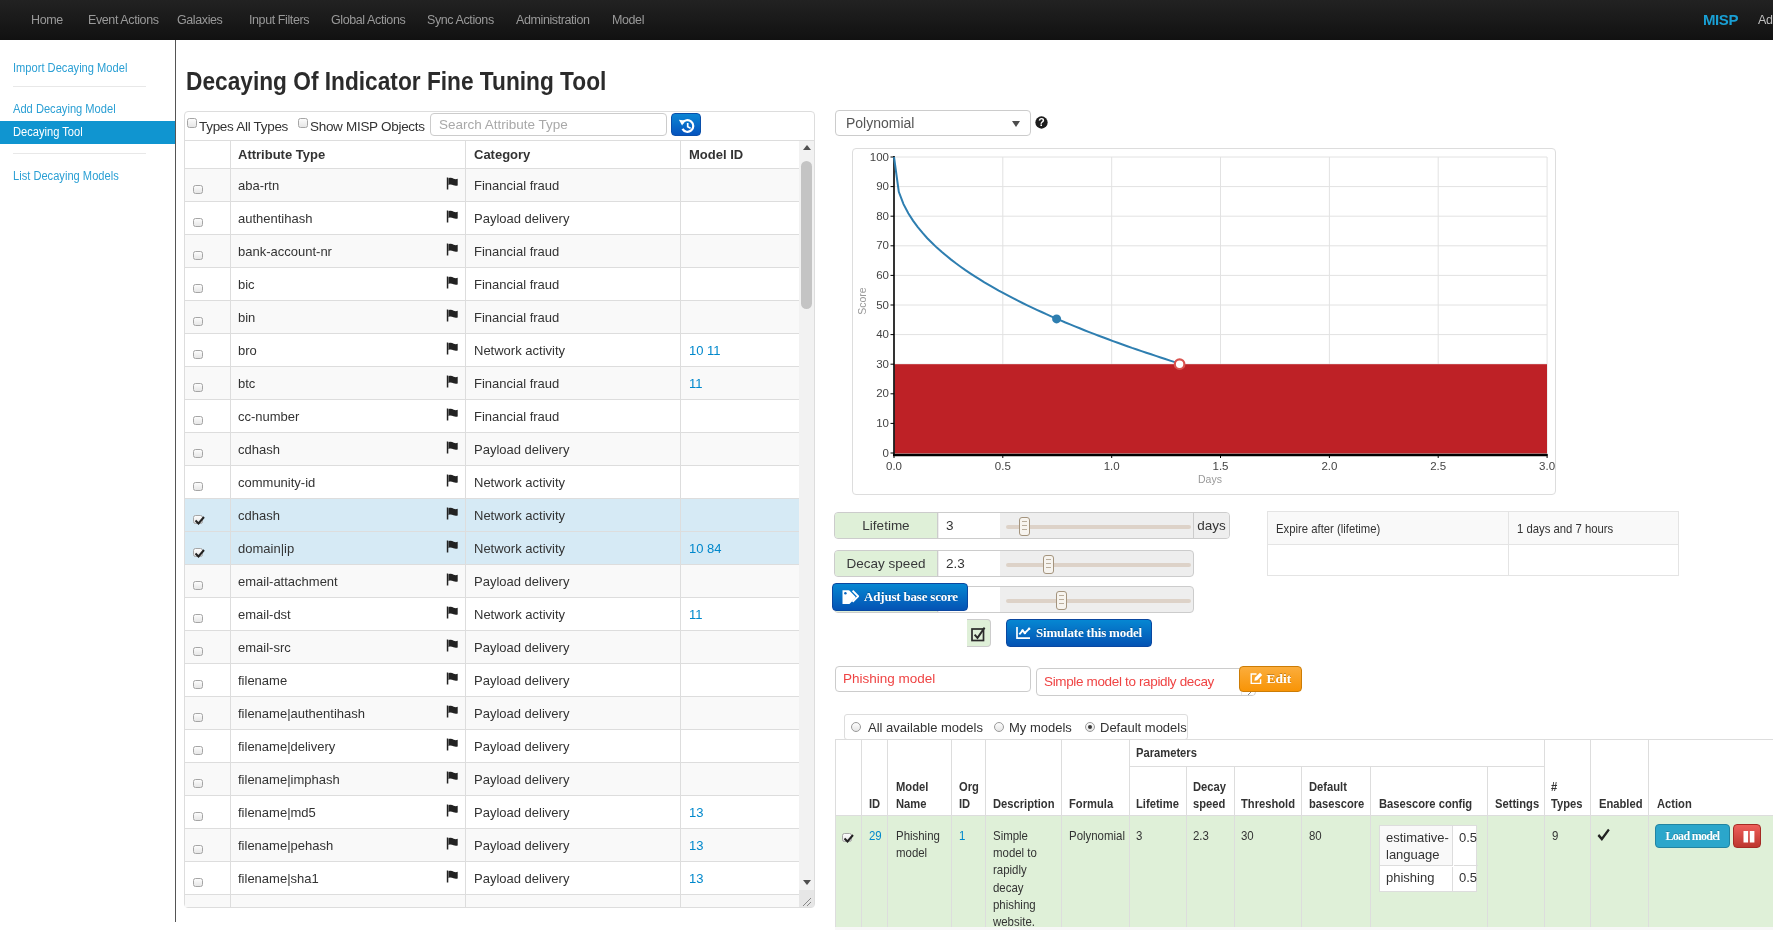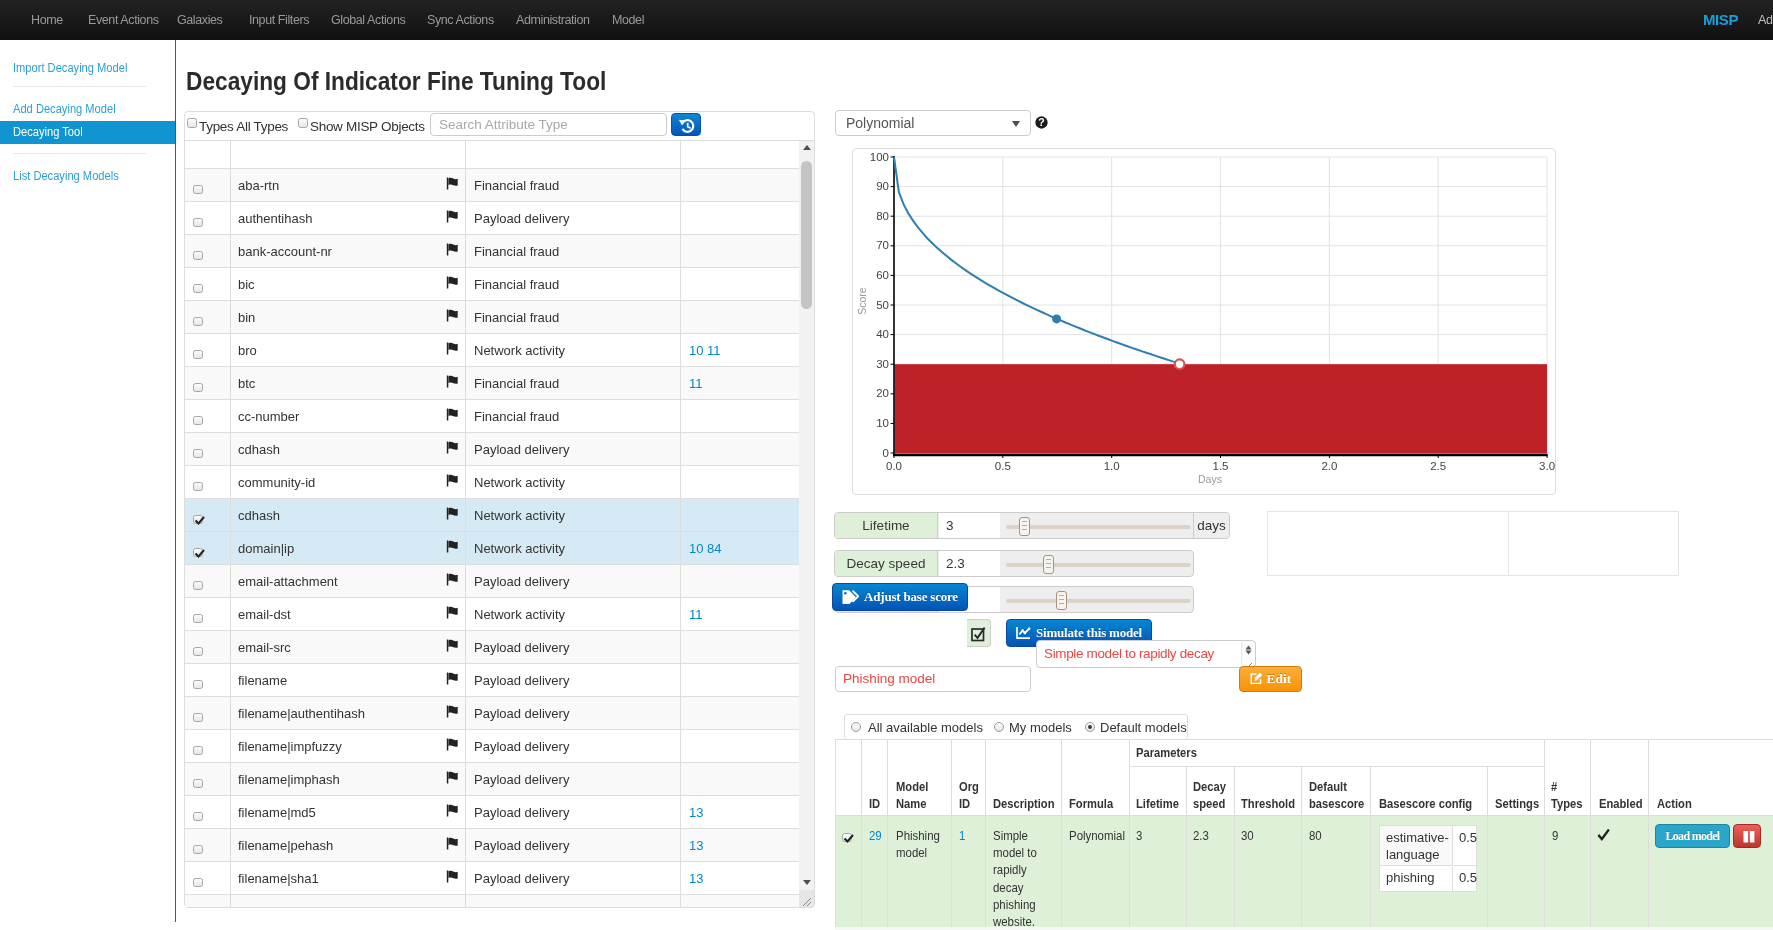--- a/index.html
+++ b/index.html
@@ -146,20 +146,25 @@
     <span style="position:absolute;left:125px;top:7px;font-size:13.5px;letter-spacing:-0.3px">Show MISP Objects</span>
     <span id="searchbox">Search Attribute Type</span>
     <span id="histbtn"><svg width="30" height="23" viewBox="0 0 30 23">
           <g transform="translate(15.5,12)">
             <path fill="none" stroke="#fff" stroke-width="2.2" d="M -5.05,2.9 A 5.8 5.8 0 1 0 -5.05,-2.9"></path>
             <path fill="#fff" d="M -8.6,-6.3 L -2.4,-5.5 L -5.4,-0.6 Z"></path>
             <path fill="none" stroke="#fff" stroke-width="1.7" d="M 0.2,-3.1 L 0.2,0.8 L 3.1,2.2"></path>
           </g>
         </svg></span>
   </div>
+  <div id="thead">
+    <span style="position:absolute;left:53px;top:6px">Attribute Type</span>
+    <span style="position:absolute;left:289px;top:6px">Category</span>
+    <span style="position:absolute;left:504px;top:6px">Model ID</span>
+  </div>
   <div id="atable">
 <div class="trow odd" style="top:0px">
         <svg class="flag" width="14" height="15" viewBox="0 0 14 15">
           <path fill="#222" d="M1.8 1.4 h1.5 v12 h-1.5 z M3.6 2.3 c1.9-1 3.7-.2 5.1.4 c1.4.6 2.8.6 4 .1 v6.6 c-1.2.5-2.7.5-4.2-.1 c-1.4-.6-3.1-1.3-4.9-.4 z"></path>
         </svg>
         <span class="c1"><span class="cb"></span></span>
         <span class="c2">aba-rtn</span>
         <span class="c3">Financial fraud</span>
         <span class="c4"></span>
       </div>
@@ -309,21 +314,21 @@
         <span class="c1"><span class="cb"></span></span>
         <span class="c2">filename|authentihash</span>
         <span class="c3">Payload delivery</span>
         <span class="c4"></span>
       </div>
 <div class="trow" style="top:561px">
         <svg class="flag" width="14" height="15" viewBox="0 0 14 15">
           <path fill="#222" d="M1.8 1.4 h1.5 v12 h-1.5 z M3.6 2.3 c1.9-1 3.7-.2 5.1.4 c1.4.6 2.8.6 4 .1 v6.6 c-1.2.5-2.7.5-4.2-.1 c-1.4-.6-3.1-1.3-4.9-.4 z"></path>
         </svg>
         <span class="c1"><span class="cb"></span></span>
-        <span class="c2">filename|impfuzzy</span>
+        <span class="c2">filename|delivery</span>
         <span class="c3">Payload delivery</span>
         <span class="c4"></span>
       </div>
 <div class="trow odd" style="top:594px">
         <svg class="flag" width="14" height="15" viewBox="0 0 14 15">
           <path fill="#222" d="M1.8 1.4 h1.5 v12 h-1.5 z M3.6 2.3 c1.9-1 3.7-.2 5.1.4 c1.4.6 2.8.6 4 .1 v6.6 c-1.2.5-2.7.5-4.2-.1 c-1.4-.6-3.1-1.3-4.9-.4 z"></path>
         </svg>
         <span class="c1"><span class="cb"></span></span>
         <span class="c2">filename|imphash</span>
         <span class="c3">Payload delivery</span>
@@ -477,20 +482,24 @@
   <span class="strack" style="width:185px">
       <span class="sthumb2" style="left:50px">
         <i></i>
         <i></i>
         <i></i>
       </span>
     </span>
 </div>
 
 <div id="itable">
+  <div class="r1">
+      <span class="ct" style="left:8px">Expire after (lifetime)</span>
+      <span class="ct" style="left:249px">1 days and 7 hours</span>
+    </div>
   <div class="cdiv"></div>
 </div>
 
 <div class="bbtn" style="left:832px;top:583px;width:136px;line-height:26px">
   <svg width="17" height="15" viewBox="0 0 17 15" style="vertical-align:-3px;margin-right:5px">
       <path fill="#fff" d="M0.5 1.2 h6 a1.2 1.2 0 0 1 0.85 0.35 l5.9 5.9 a1.2 1.2 0 0 1 0 1.7 l-5.9 5.9 a1.2 1.2 0 0 1 -0.85 0.35 h-6 z"></path>
       <circle cx="3.4" cy="4.2" r="1.25" fill="#0a65c0"></circle>
       <path fill="none" stroke="#fff" stroke-width="1.9" d="M10.6 1.7 l5.6 5.6 l-5.6 5.6"></path>
     </svg>Adjust base score</div>
 <div id="adjaddon"><svg width="15" height="16" viewBox="0 0 15 16" style="margin:6px 0 0 4px">
@@ -500,21 +509,21 @@
 <div class="bbtn" style="left:1006px;top:619px;width:146px;line-height:26px">
   <svg width="15" height="13" viewBox="0 0 16 14" style="vertical-align:-2px;margin-right:5px">
       <path fill="none" stroke="#fff" stroke-width="1.8" d="M1 1 v12 h14"></path>
       <path fill="none" stroke="#fff" stroke-width="2" d="M3.5 9 l3.5-4 2.5 2.5 L14 3"></path>
       <circle cx="7" cy="5" r="1.4" fill="#fff"></circle>
       <circle cx="9.5" cy="7.5" r="1.4" fill="#fff"></circle>
       <circle cx="14" cy="3" r="1.4" fill="#fff"></circle>
     </svg>Simulate this model</div>
 
 <div class="txtinput" style="left:835px;top:666px;width:196px">Phishing model</div>
-<div class="txtinput" style="left:1036px;top:640px;width:220px;height:28px;line-height:26px;letter-spacing:-0.35px;overflow:hidden">Simple model to rapidly decay
+<div class="txtinput" style="left:1036px;top:668px;width:220px;height:28px;line-height:26px;letter-spacing:-0.35px;overflow:hidden">Simple model to rapidly decay
   <span style="position:absolute;right:1px;top:1px;width:13px;height:26px;background:#fbfbfb;border-left:1px solid #e8e8e8">
     <svg width="13" height="26">
         <path d="M6.5 3.5 l3 4 h-6 z" fill="#555"></path>
         <path d="M6.5 12.5 l-3-4 h6 z" fill="#555"></path>
       </svg>
   </span>
   <span style="position:absolute;right:1px;bottom:1px;width:12px;height:11px;background:#fff"><svg width="12" height="11">
         <path stroke="#888" fill="none" d="M2 10 L10 2 M6 10 L10 6"></path>
       </svg></span>
 </div>

